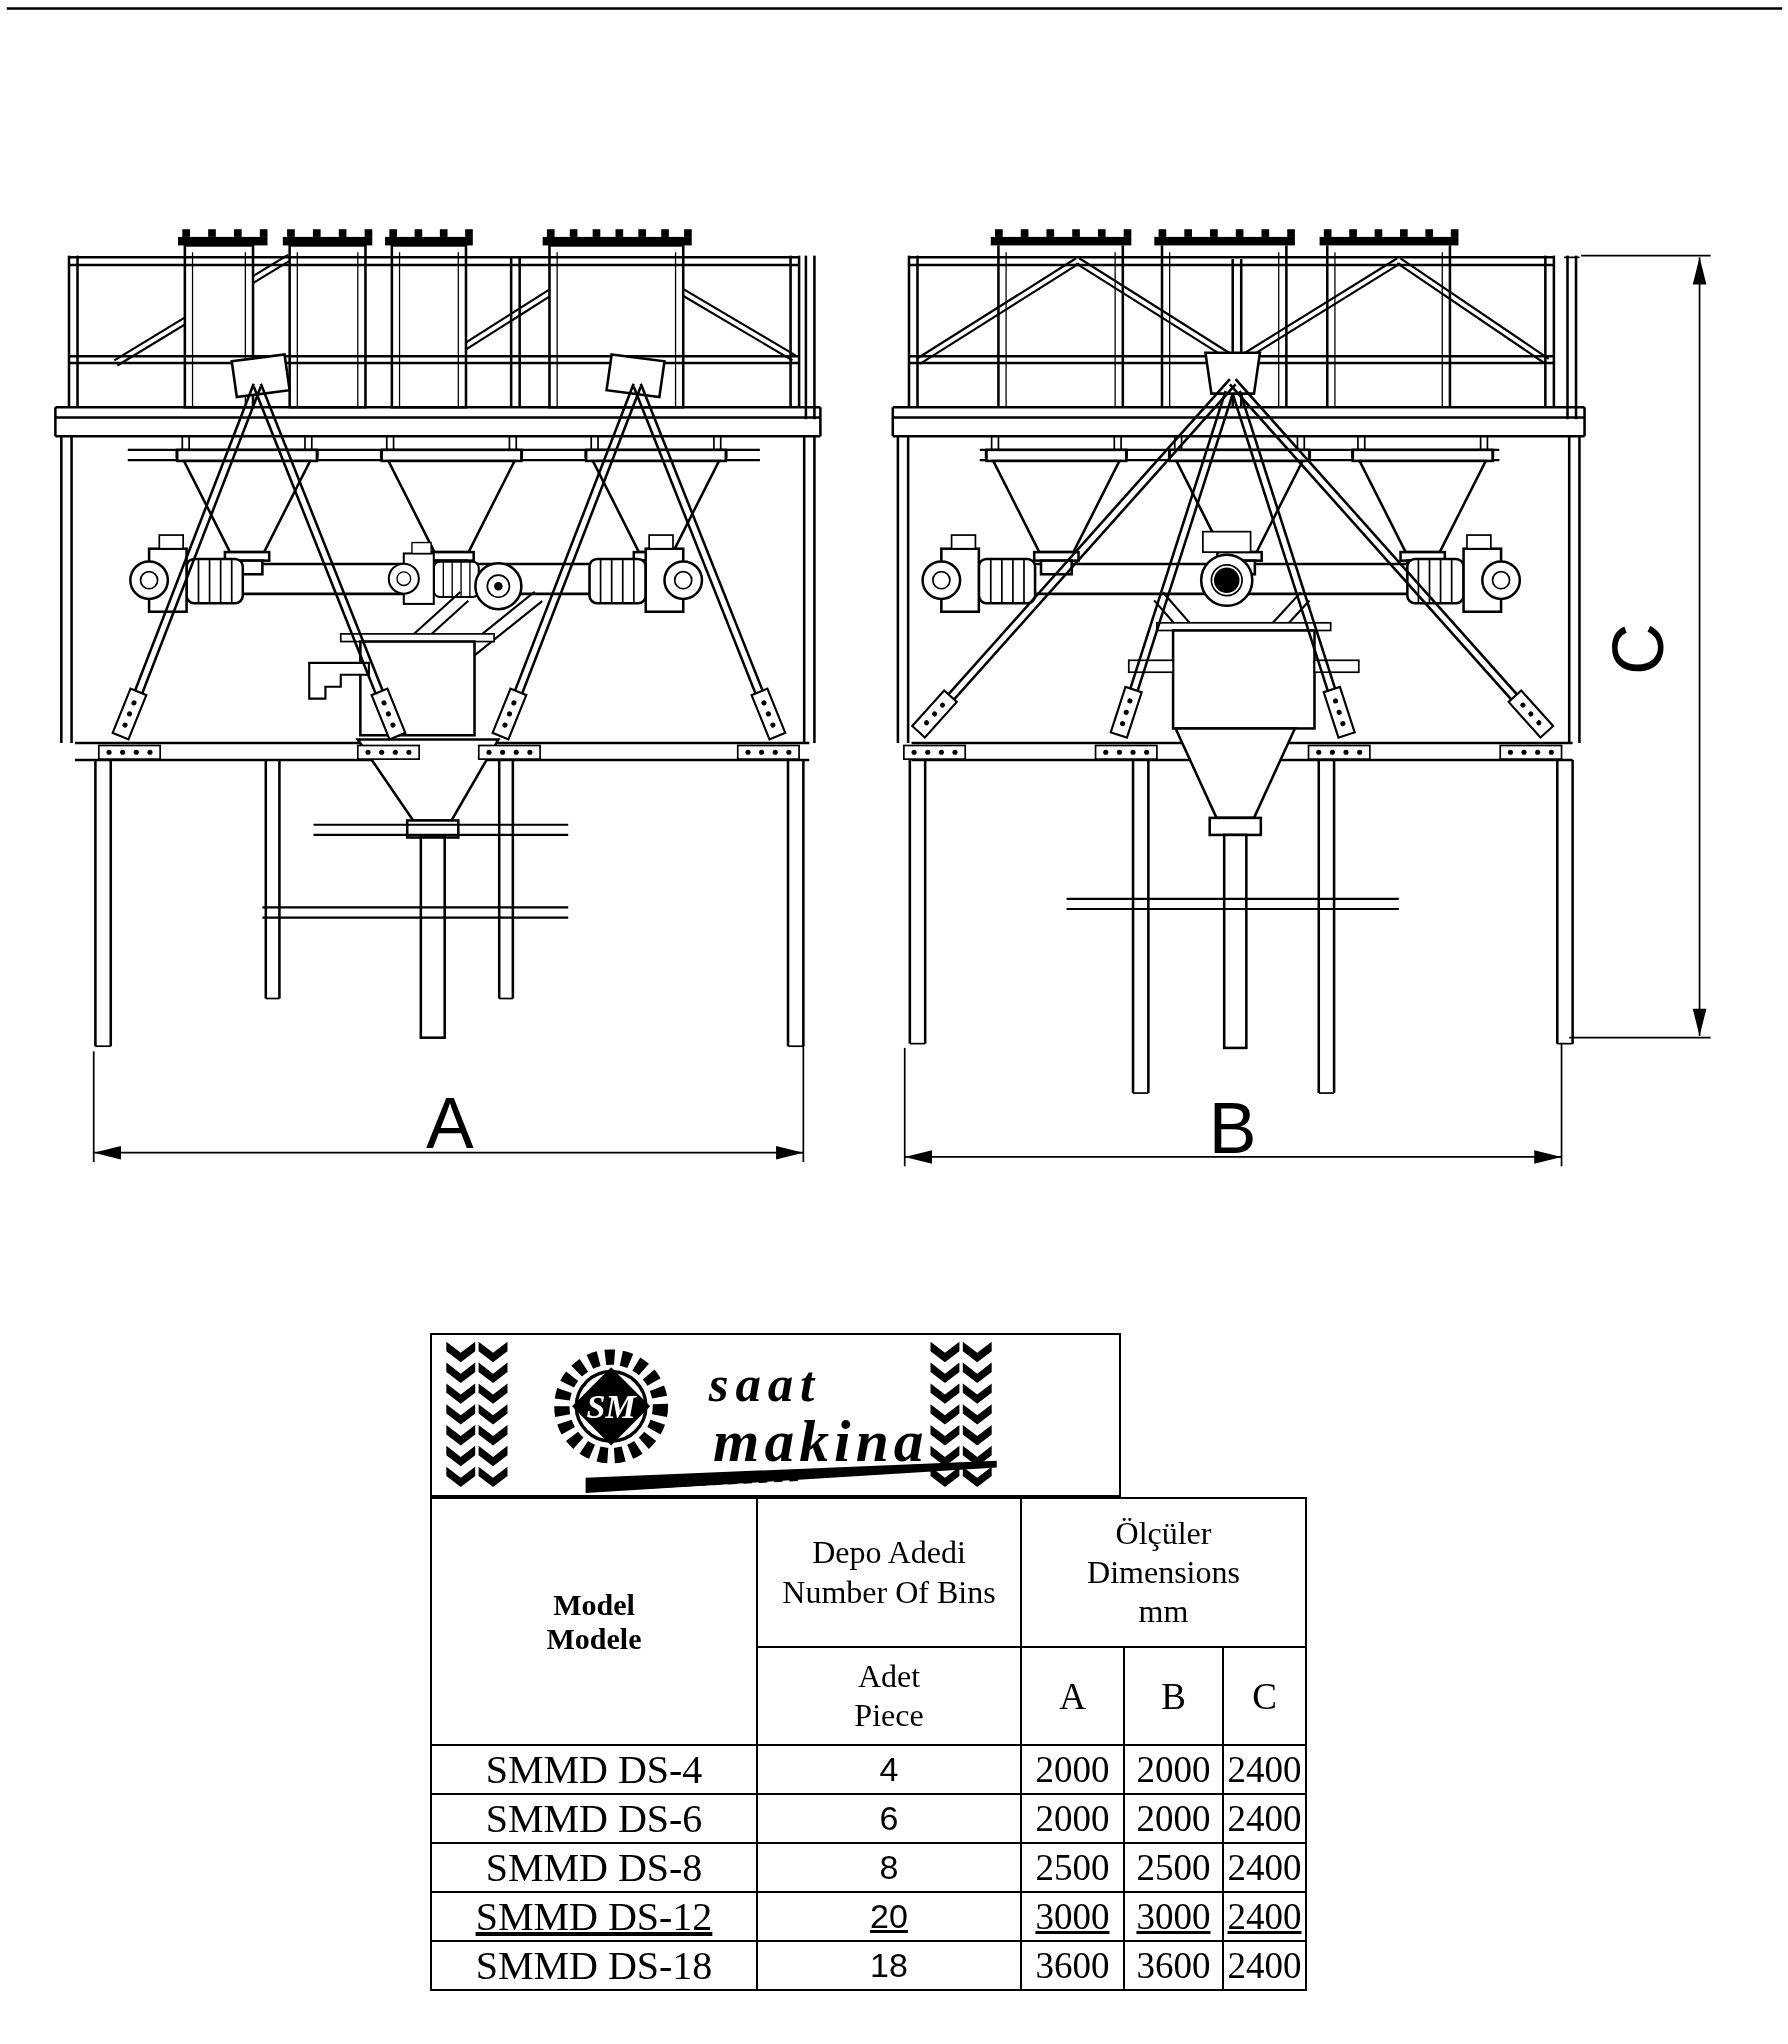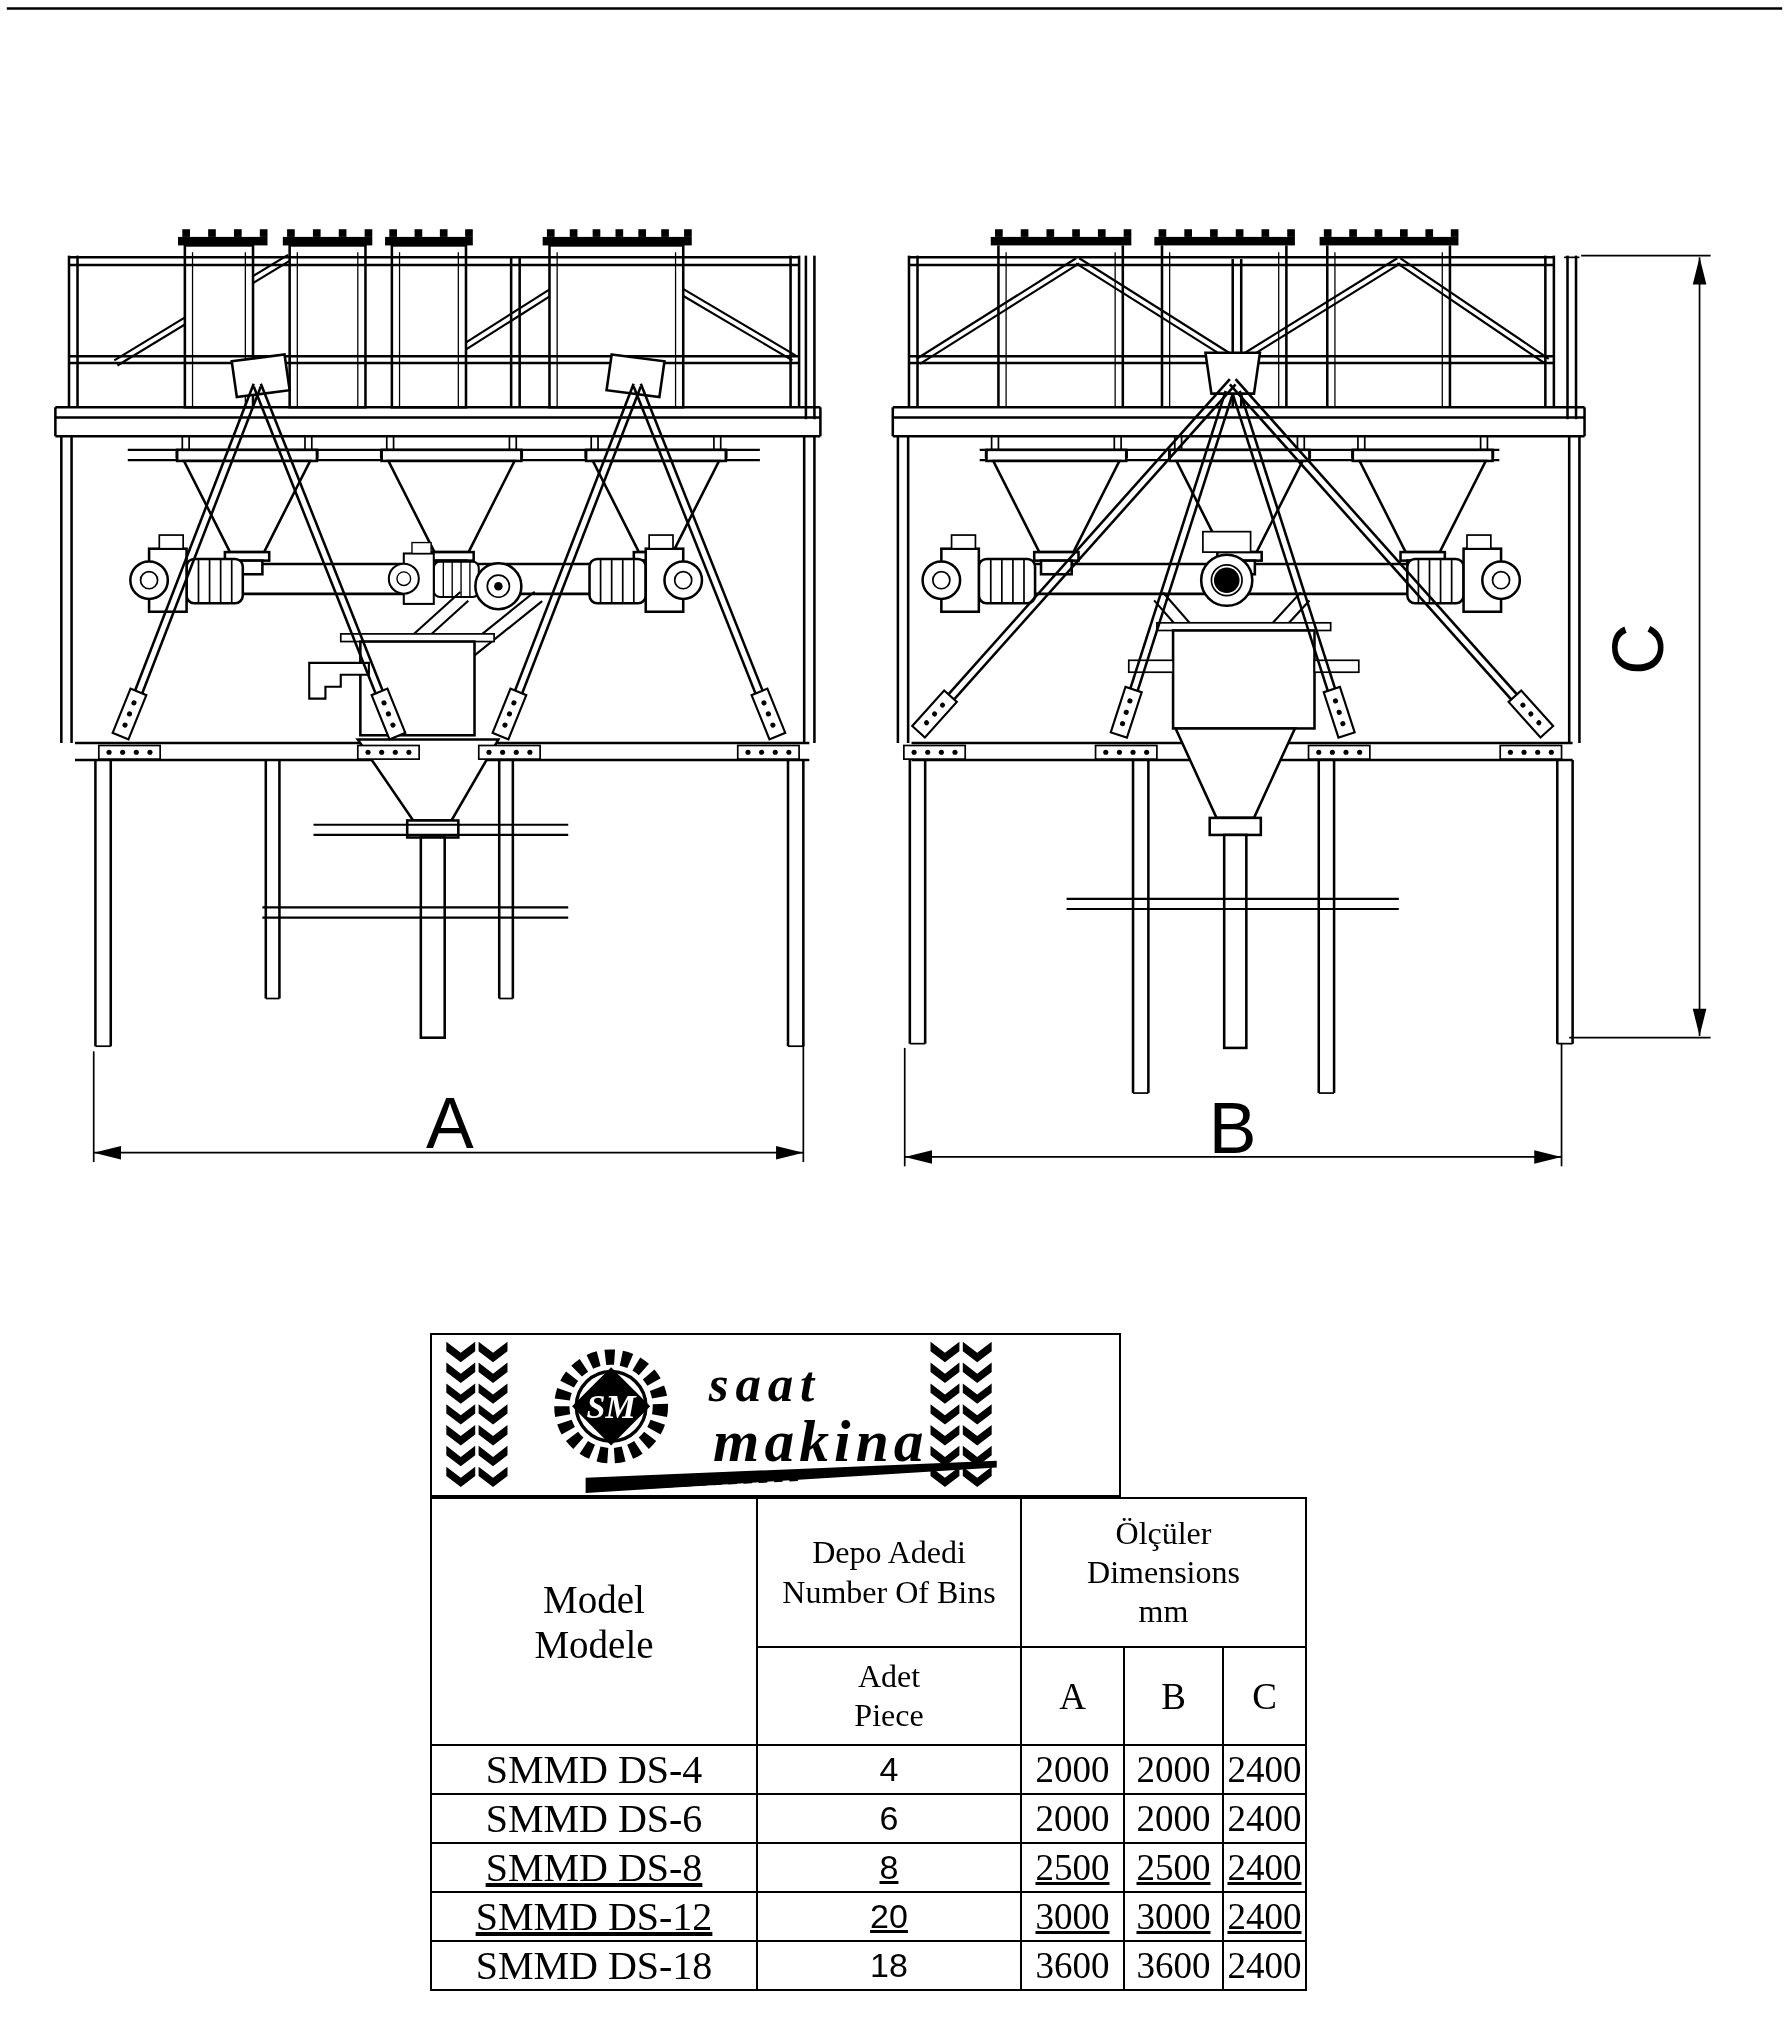--- a/index.html
+++ b/index.html
@@ -16,21 +16,21 @@
           font-size:60px;letter-spacing:8px;fill:#000;}
   .brand2{font-family:"Liberation Serif", serif;font-style:italic;font-weight:bold;
           font-size:70px;letter-spacing:6px;fill:#000;}
   .monogram{font-family:"Liberation Serif", serif;font-weight:bold;font-style:italic;
             font-size:40px;fill:#fff;}
   
   table.spec{position:absolute;left:430px;top:1497px;border-collapse:collapse;
              table-layout:fixed;background:#fff;}
   table.spec td{border:2.6px solid #000;padding:0;vertical-align:middle;text-align:center;
                 background:#fff;}
-  td.model-h{font-size:39px;}
+  td.model-h{font-size:30px;font-weight:bold;}
   td.model-h .l2{}
   .hdr{font-size:32px;line-height:1.22;}
   .abc{font-size:37px;}
   td.cell-model{text-align:left;font-size:40px;padding-left:5.1px;white-space:nowrap;}
   td.cell-piece{font-family:"Liberation Sans", sans-serif;font-size:34px;}
   td.cell-dim{font-size:37px;}
 </style>
 </head>
 <body>
 
@@ -553,21 +553,21 @@
           <td class="cell-dim">2000</td>
           <td class="cell-dim">2400</td>
         </tr>
         <tr style="height: 44px; border-radius: 11px;">
           <td class="cell-model">SMMD DS-6</td>
           <td class="cell-piece">6</td>
           <td class="cell-dim">2000</td>
           <td class="cell-dim">2000</td>
           <td class="cell-dim">2400</td>
         </tr>
-        <tr style="height: 44px; text-decoration: underline;">
+        <tr style="height: 44px;">
           <td class="cell-model">SMMD DS-8</td>
           <td class="cell-piece">8</td>
           <td class="cell-dim">2500</td>
           <td class="cell-dim">2500</td>
           <td class="cell-dim">2400</td>
         </tr>
         <tr style="height: 44px; text-decoration: underline;">
           <td class="cell-model">SMMD DS-12</td>
           <td class="cell-piece">20</td>
           <td class="cell-dim">3000</td>

